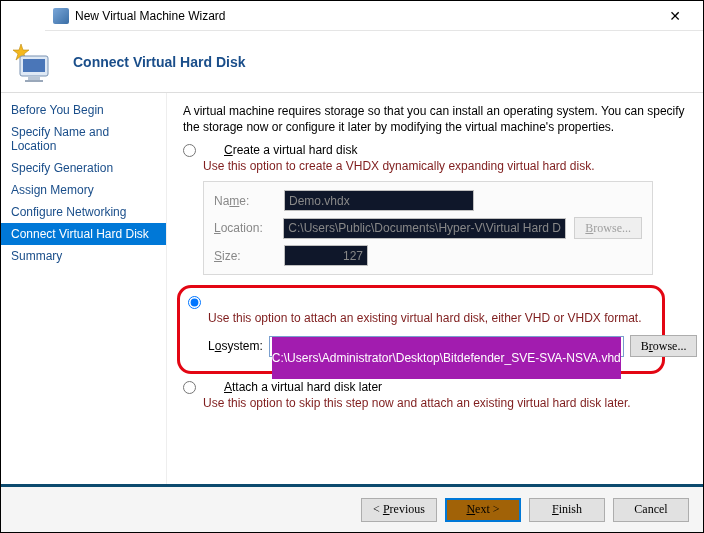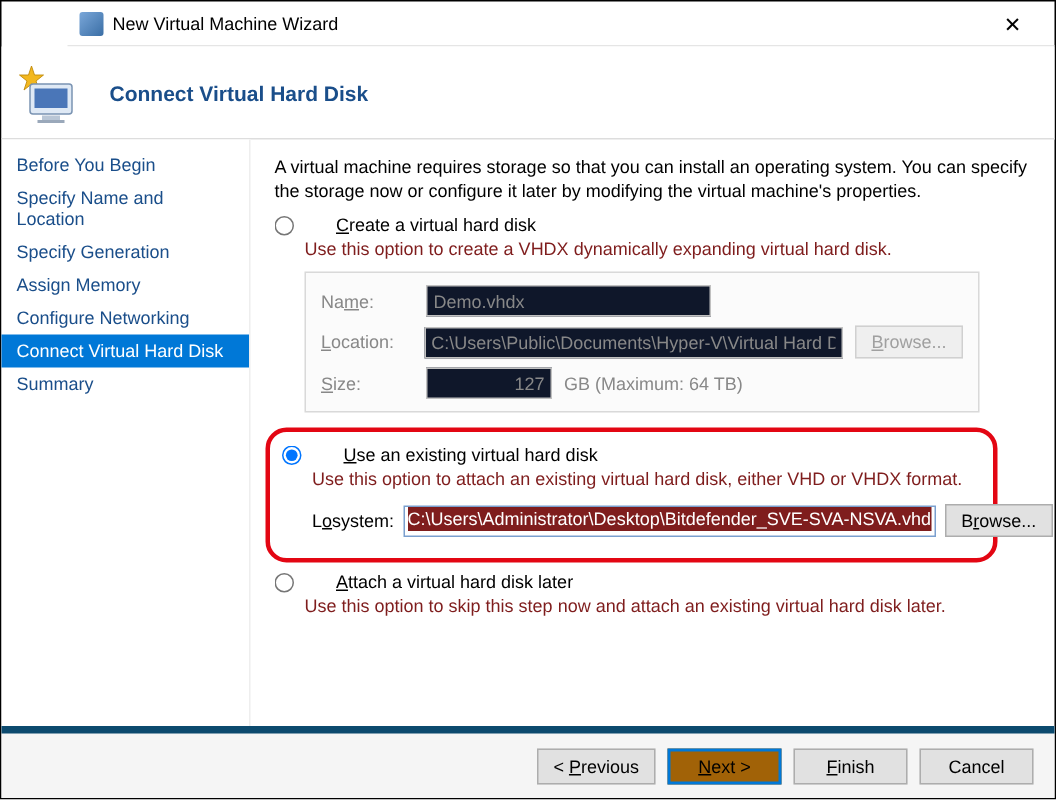--- a/index.html
+++ b/index.html
@@ -123,21 +123,21 @@
     font-family: inherit;
     font-size: 12px;
   }
   .form-input[disabled] { background: #0f172a; color: #888; }
   .size-unit { color: #888; }
   .btn {
     height: 22px;
     border: 1px solid #adadad;
     background: #e1e1e1;
     padding: 0 10px;
-    font-family: Liberation Sans, sans-serif;
+    font-family: Liberation Serif, serif;
     font-size: 12px;
     cursor: pointer;
   }
   .btn[disabled] {
     color: #a0a0a0;
     background: #efefef;
     border-color: #d0d0d0;
     cursor: default;
   }
   .highlight-box {
@@ -157,30 +157,30 @@
   .loc-input {
     flex: 1;
     height: 21px;
     border: 1px solid #7a9fce;
     font-family: inherit;
     font-size: 12px;
     padding: 0 2px;
     background: #fff;
   }
   .loc-input .sel {
-    background: #7f1d1d;
+    background: #a21caf;
     color: #fff;
     display: inline-block;
-    padding: 1px 0;
+    padding: 14px 0;
     white-space: nowrap;
     overflow: hidden;
   }
   .footer {
     height: 48px;
-    border-top: 5px solid #0c4a6e;
+    border-top: 3px solid #0c4a6e;
     display: flex;
     align-items: center;
     justify-content: flex-end;
     padding: 0 14px;
     gap: 8px;
     background: #f5f5f5;
   }
   .footer .btn {
     height: 24px;
     min-width: 76px;
@@ -244,30 +244,28 @@
             <input class="form-input" style="width: 190px;" disabled="" value="Demo.vhdx">
           </div>
           <div class="form-row">
             <div class="form-label"><span class="under">L</span><span>ocation:</span></div>
             <input class="form-input" style="width: 286px;" disabled="" value="C:\Users\Public\Documents\Hyper-V\Virtual Hard Disks\">
             <button class="btn" disabled=""><span class="under">B</span><span>rowse...</span></button>
           </div>
           <div class="form-row">
             <div class="form-label"><span class="under">S</span><span>ize:</span></div>
             <input class="form-input" style="width: 84px; text-align: right;" disabled="" value="127">
-            <span class="size-unit">GB (Maximum: 64 TB)</span>
           </div>
         </div>
       </div>
 
       <div class="highlight-box">
         <div class="opt-group" style="margin-bottom:0">
           <label class="opt-row">
             <input type="radio" name="vhd" checked="" style="">
-            <span><span class="under">U</span><span>se an existing virtual hard disk</span></span>
           </label>
           <div class="opt-desc">Use this option to attach an existing virtual hard disk, either VHD or VHDX format.</div>
 
           <div class="loc-row">
             <span class="loc-label"><span>L</span><span class="under">o</span><span>system:</span></span>
             <div class="loc-input"><span class="sel">C:\Users\Administrator\Desktop\Bitdefender_SVE-SVA-NSVA.vhd</span></div>
             <button class="btn"><span>B</span><span class="under">r</span><span>owse...</span></button>
           </div>
         </div>
       </div>

